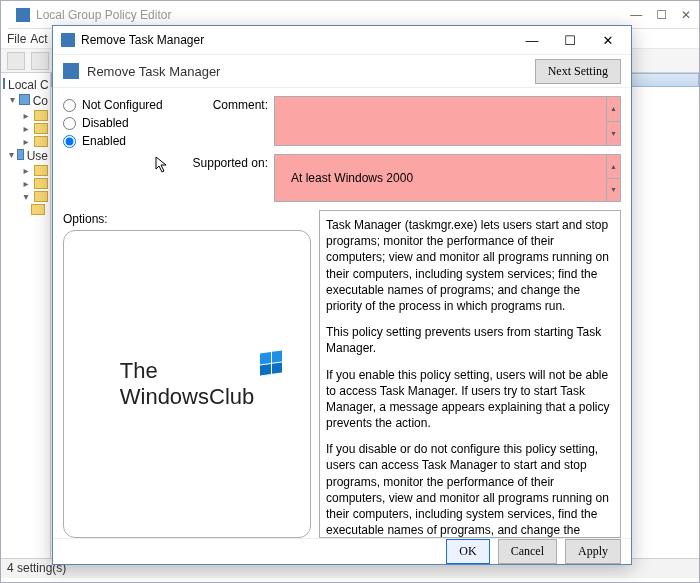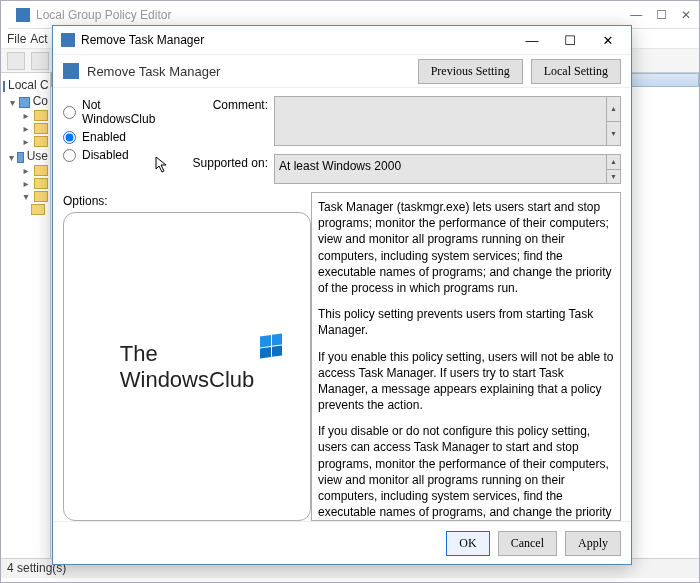--- a/index.html
+++ b/index.html
@@ -8,21 +8,21 @@
 
 .bg-window { position: absolute; inset: 0; border: 1px solid #aab; background: #fff; }
 .bg-titlebar { height: 28px; background: #fff; border-bottom: 1px solid #e0e0e0; display: flex; align-items: center; padding: 0 8px; font-size: 12px; color: #999; margin-left: 7px; }
 .bg-titlebar .icon { width: 14px; height: 14px; background: #3b78b5; margin-right: 6px; }
 .bg-titlebar .wincontrols { margin-left: auto; display: flex; gap: 14px; color: #666; font-size: 12px; }
 .bg-menubar { height: 20px; display: flex; gap: 4px; padding: 0 6px; font-size: 12px; align-items: center; color: #333; border-bottom: 1px solid #e8e8e8; }
 .bg-toolbar { height: 24px; border-bottom: 1px solid #d0d0d0; background: #f5f5f5; display:flex; align-items:center; padding:0 6px; gap:6px; }
 .bg-toolbar .tb-btn { width:18px; height:18px; background:#e9e9e9; border:1px solid #ccc; }
 .bg-body { position: absolute; top: 72px; left: 0; right: 0; bottom: 20px; display: flex; }
 .bg-tree { width: 50px; border-right: 1px solid #d0d0d0; padding: 4px 2px; font-size: 12px; color: #333; overflow:hidden; }
-.tree-item { display:flex; align-items:flex-end; gap:3px; padding:1px 0 1px 0; white-space:nowrap; }
+.tree-item { display:flex; align-items:flex-start; gap:3px; padding:1px 0 1px 0; white-space:nowrap; }
 .tree-item .tw { width:10px; text-align:center; color:#666; font-size:10px; }
 .tree-item .fld { width:14px; height:11px; background:#f7d774; border:1px solid #c9a63c; }
 .tree-item .fld.b { background:#6aa2dc; border-color:#4a79a8; }
 .bg-statusbar { position:absolute; bottom:4px; left:0; right:0; height:20px; border-top:1px solid #d0d0d0; background:#f3f3f3; font-size:12px; padding:2px 6px; color:#333; }
 .bg-right { flex:1; background:#fff; position:relative; }
 .bg-right-band { position:absolute; top:0; left:0; right:0; height:14px; background:linear-gradient(#dbe7f5,#c6d9ef); border:1px solid #9fb9d8; }
 
 
 .dlg { position:absolute; left:52px; top:25px; width:580px; height:540px; background:#fff; border:1px solid #5a87b2; box-shadow:0 4px 18px rgba(0,0,0,.25); display:flex; flex-direction:column; }
 .dlg-titlebar { height:28px; display:flex; align-items:center; padding:0 4px 0 8px; font-size:12px; }
@@ -36,41 +36,41 @@
 button.win { font:12px "Segoe UI"; padding:4px 12px; background:#e1e1e1; border:1px solid #adadad; }
 button.win.def { border:1px solid #1a6fd8; background:#eaf3ff; }
 
 .dlg-config { display:flex; padding:8px 10px 4px 10px; gap:10px; }
 .radios { width:100px; font-size:12px; }
 .radios label { display:flex; align-items:center; gap:6px; padding:2px 0; }
 .radios input { margin:0; }
 .fields { flex:1; display:flex; flex-direction:column; gap:8px; }
 .field-row { display:flex; align-items:flex-start; gap:6px; }
 .field-row .lbl { width:78px; font-size:12px; text-align:right; padding-top:2px;margin-left:17px; }
-.txtbox { flex:1; border:1px solid #abadb3; background:#e5e5e5; font-size:12px; padding:4px; min-height:50px; position:relative; }
+.txtbox { flex:1; border:1px solid #abadb3; background:#fca5a5; font-size:12px; padding:16px; min-height:50px; position:relative; }
 .txtbox.short { min-height:30px; }
 .txtbox .spin { position:absolute; right:0; top:0; bottom:0; width:14px; display:flex; flex-direction:column; }
 .txtbox .spin div { flex:1; border-left:1px solid #abadb3; display:flex; align-items:center; justify-content:center; font-size:7px; color:#555; }
 .txtbox .spin div:first-child { border-bottom:1px solid #abadb3; }
 
-.dlg-mid { display:flex; padding:4px 10px 0 10px; gap:0; flex:1; min-height:0; }
+.dlg-mid { display:flex; padding:4px 10px 0 10px; gap:8px; flex:1; min-height:0; }
 .col { display:flex; flex-direction:column; min-height:0; }
 .col.opts { width:248px; }
 .col.help { flex:1; }
 .col .hdr { font-size:12px; padding:2px 0 4px 0; }
 .panel { flex:1; border:1px solid #abadb3; background:#fff; font-size:12px; padding:6px; overflow:auto; position:relative; }
 .panel.opts { display:flex; align-items:center; justify-content:center;border-radius:12px; }
 .logo { text-align:left; }
 .logo .t1 { font-size:22px; font-weight:400; color:#222; position:relative; }
 .logo .sq { position:absolute; right:-28px; top:-6px; width:22px; height:22px; display:grid; grid-template:1fr 1fr/1fr 1fr; gap:1px; transform:skewY(-8deg); }
 .logo .sq div { background:#1f8fe8; }
 .logo .sq div:nth-child(3),.logo .sq div:nth-child(4){ background:#0b6fc2; }
 .help-text p { margin:0 0 10px 0; line-height:1.35; }
 
-.dlg-btns { height:43px; display:flex; align-items:center; justify-content:flex-end; gap:8px; padding:8px 10px; border-top:1px solid #eee; }
+.dlg-btns { height:26px; display:flex; align-items:center; justify-content:flex-end; gap:8px; padding:8px 10px; border-top:1px solid #eee; }
 
 .cursor { position:absolute; left:102px; top:130px; width:14px; height:18px; pointer-events:none; z-index:50; }
 .cursor svg { width:100%; height:100%; }
 </style>
 </head>
 <body>
 
 <div class="bg-window">
   <div class="bg-titlebar">
     <span class="icon"></span>
@@ -148,38 +148,37 @@
       <div>—</div>
       <div>☐</div>
       <div>✕</div>
     </div>
   </div>
 
   <div class="dlg-sub">
     <span class="icon"></span>
     <span class="name">Remove Task Manager</span>
     <div class="navbtns">
-      <button class="win">Previous Setting</button>
-      <button class="win">Local Setting</button>
+      <button class="win">Next Setting</button>
     </div>
   </div>
 
   <div class="dlg-config">
     <div class="radios">
       <label>
           <input type="radio" name="st" style="">
-          <span>Not WindowsClub</span>
+          <span>Not Configured</span>
+        </label>
+      <label>
+          <input type="radio" name="st" style="">
+          <span>Disabled</span>
         </label>
       <label>
           <input type="radio" name="st" checked="" style="">
           <span>Enabled</span>
-        </label>
-      <label>
-          <input type="radio" name="st" style="">
-          <span>Disabled</span>
         </label>
     </div>
     <div class="fields">
       <div class="field-row">
         <div class="lbl">Comment:</div>
         <div class="txtbox">
           <span></span>
           <div class="spin">
               <div>▲</div>
               <div>▼</div>

